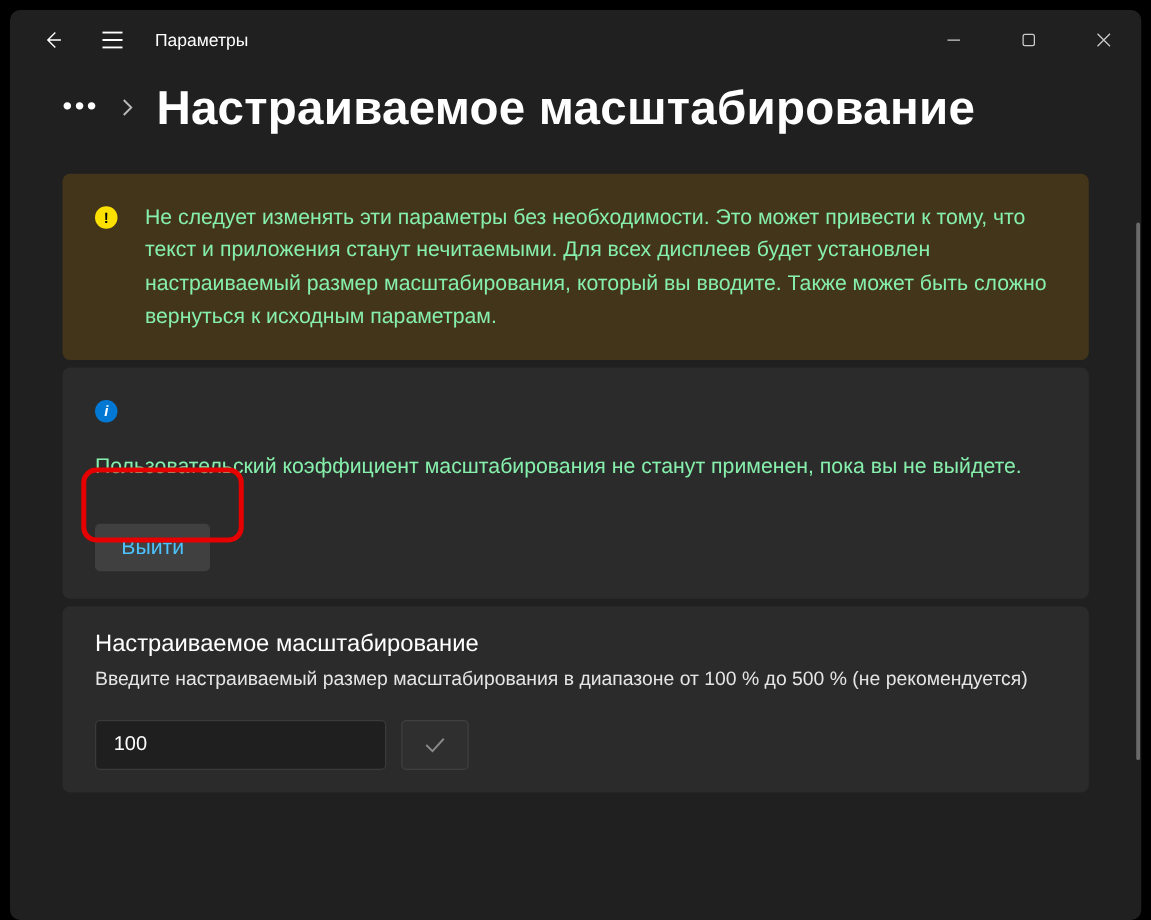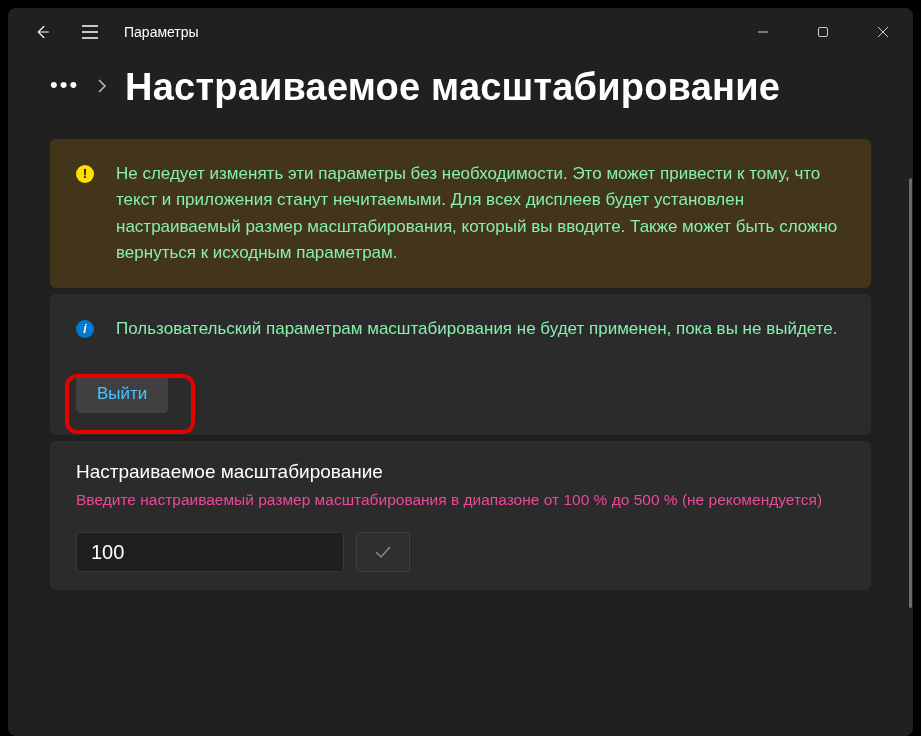--- a/index.html
+++ b/index.html
@@ -132,39 +132,39 @@
     pointer-events: none;
   }
 
   .section-title {
     color: #fff;
     font-size: 19px;
     font-weight: 400;
     margin-bottom: 6px;
   }
   .section-desc {
-    color: #ec4899;
+    color: #e5e5e5;
     font-size: 15.5px;
     line-height: 1.4;
     margin-bottom: 22px;
   }
 
   .input-row {
     display: flex;
     gap: 12px;
     align-items: center;
   }
   .scale-input {
-    width: 268px;
+    width: 233px;
     height: 40px;
     background: #1f1f1f;
     border: 1px solid #3a3a3a;
     border-radius: 4px;
     color: #fff;
-    font-size: 20px;
+    font-size: 16px;
     padding: 0 14px;
     outline: none;
   }
   .confirm-btn {
     width: 54px; height: 40px;
     background: #2f2f2f;
     border: 1px solid #404040;
     border-radius: 4px;
     display: flex; align-items: center; justify-content: center;
     color: #8a8a8a;
@@ -229,21 +229,21 @@
       <h1 class="page-title">Настраиваемое масштабирование</h1>
     </div>
 
     <div class="card warning">
       <div class="badge warn">!</div>
       <div class="card-text">Не следует изменять эти параметры без необходимости. Это может привести к тому, что текст и приложения станут нечитаемыми. Для всех дисплеев будет установлен настраиваемый размер масштабирования, который вы вводите. Также может быть сложно вернуться к исходным параметрам.</div>
     </div>
 
     <div class="card info" style="position:relative;">
       <div class="badge inf">i</div>
-      <div class="card-text">Пользовательский параметрам масштабирования не будет применен, пока вы не выйдете.</div>
+      <div class="card-text">Пользовательский коэффициент масштабирования не станут применен, пока вы не выйдете.</div>
       <div class="signout-wrap">
         <button class="signout-btn">Выйти</button>
         <div class="highlight-ring" style="left:15px; top:80px; width:130px; height:60px;"></div>
       </div>
     </div>
 
     <div class="card plain">
       <div class="section-title">Настраиваемое масштабирование</div>
       <div class="section-desc">Введите настраиваемый размер масштабирования в диапазоне от 100 % до 500 % (не рекомендуется)</div>
       <div class="input-row">

